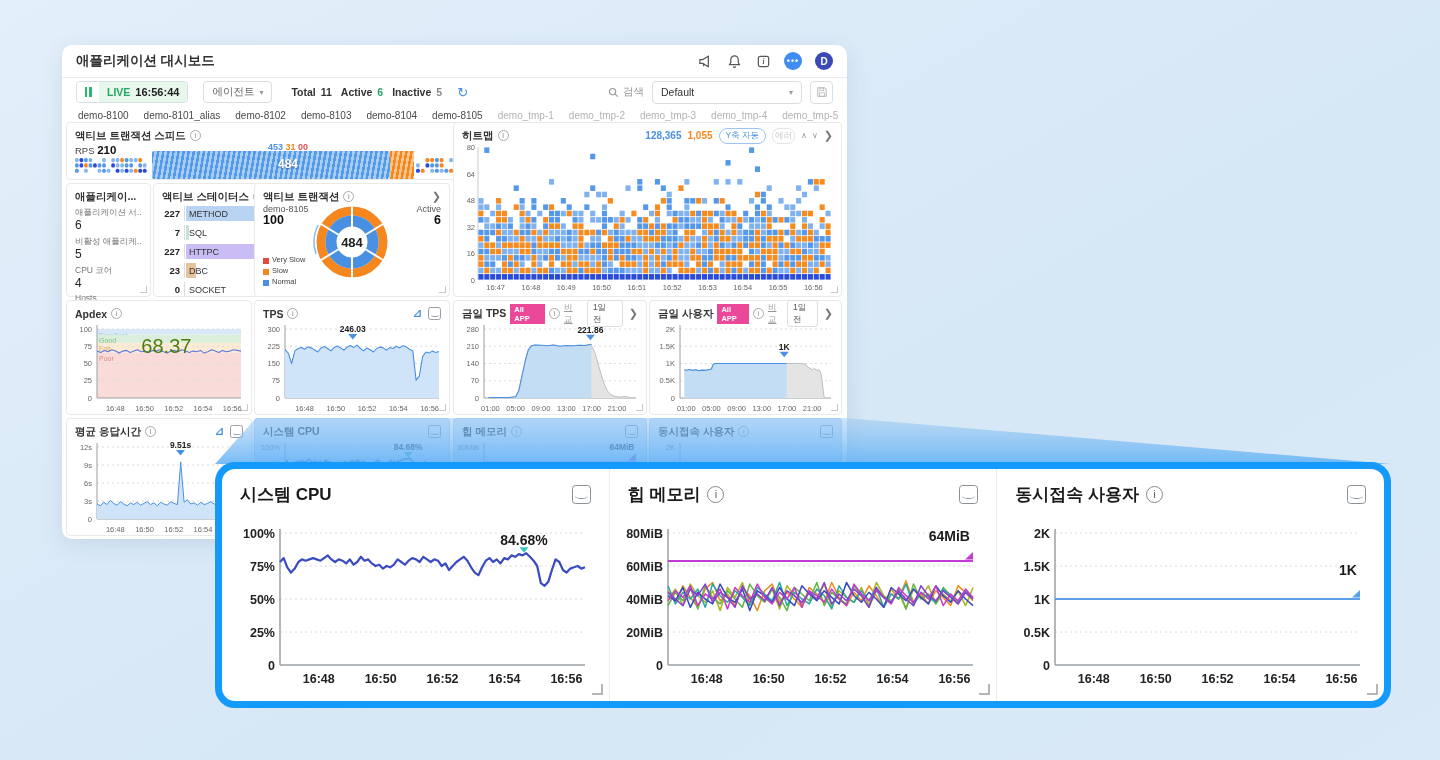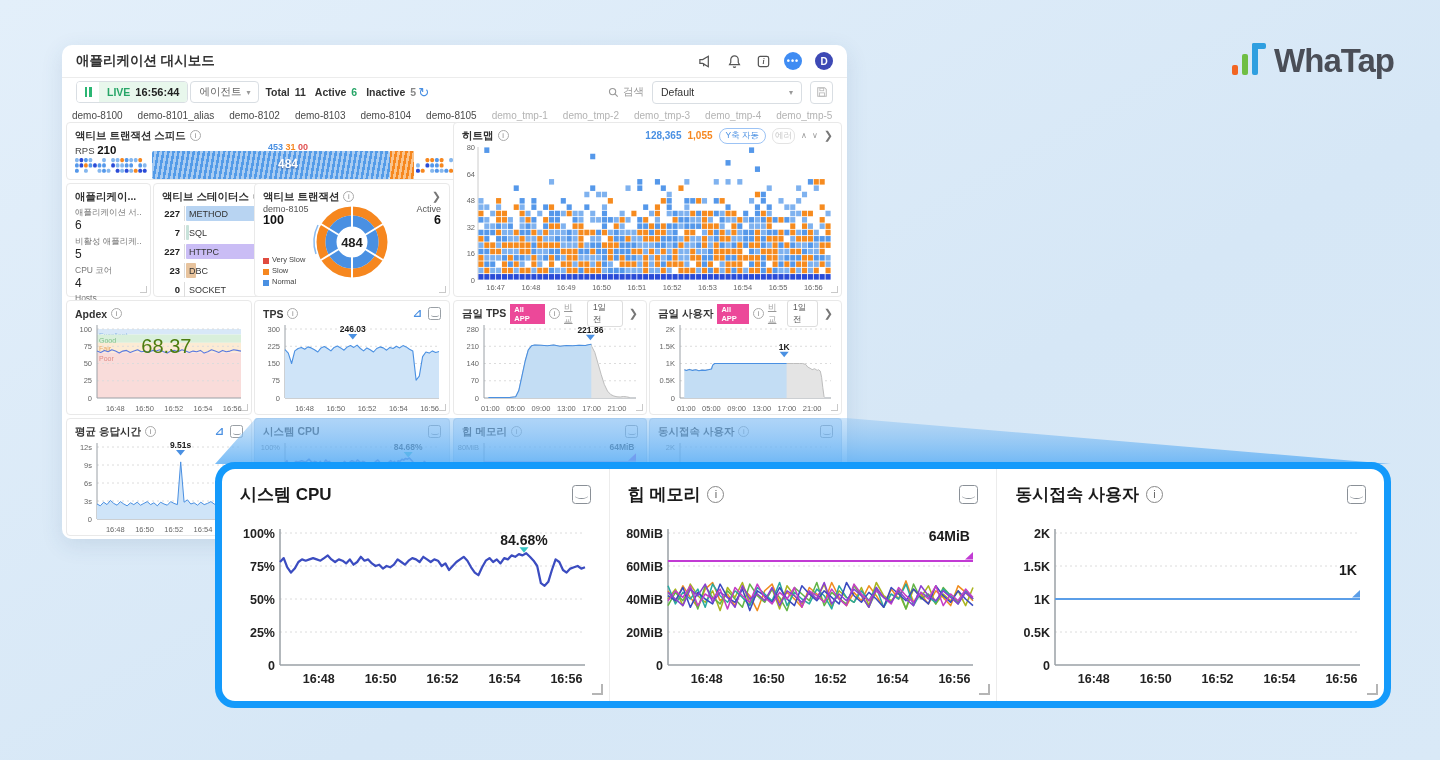--- a/index.html
+++ b/index.html
@@ -15,21 +15,21 @@
               display:flex; align-items:center; padding:0 14px; }
   .title { font-size:13.5px; font-weight:700; color:#333; }
   .tb-icons { margin-left:auto; display:flex; align-items:center; gap:13px; }
   .tb-ic { width:16px; height:16px; color:#555; display:flex; align-items:center; justify-content:center; }
   .bubble { width:18px; height:18px; border-radius:50%; background:#3f8cf3; color:#fff; font-size:9px;
             display:flex; align-items:center; justify-content:center; letter-spacing:1px; font-weight:700; }
   .avatar { width:18px; height:18px; border-radius:50%; background:#3d49b5; color:#fff; font-size:10px;
             font-weight:700; display:flex; align-items:center; justify-content:center; }
 
   .toolbar { position:absolute; left:0; top:33px; right:0; height:28px; display:flex; align-items:center;
-             padding:0 14px; gap:2px; }
+             padding:0 14px; gap:15px; }
   .live-group { display:flex; align-items:center; height:22px; border:1px solid #d9dee3; border-radius:4px; overflow:hidden; }
   .pause-seg { width:22px; height:100%; display:flex; align-items:center; justify-content:center; gap:2px; background:#fff; }
   .pause-seg i { display:block; width:2.5px; height:10px; background:#2bb673; }
   .live-seg { height:100%; background:#e8f7ec; display:flex; align-items:center; gap:5px; padding:0 8px; }
   .live-txt { font-size:10.5px; font-weight:700; color:#27a567; }
   .live-time { font-size:11px; font-weight:700; color:#222; }
   .agent-btn { height:22px; border:1px solid #d9dee3; border-radius:4px; background:#fff; font-size:10.5px;
                color:#666; display:flex; align-items:center; gap:5px; padding:0 8px; }
   .chev { font-size:8px; color:#999; }
   .counts { display:flex; align-items:center; gap:5px; font-size:10.5px; color:#333; margin-left:4px; }
@@ -39,21 +39,21 @@
   .refresh { color:#4a90e2; font-size:13px; }
   .toolbar-right { margin-left:auto; display:flex; align-items:center; gap:8px; }
   .search-lb { display:flex; align-items:center; gap:4px; font-size:10.5px; color:#999; }
   .dash-select { width:150px; height:23px; border:1px solid #d9dee3; border-radius:4px; font-size:10.5px; color:#333;
                  display:flex; align-items:center; padding:0 8px; }
   .dash-select .chev { margin-left:auto; }
   .save-btn { width:23px; height:23px; border:1px solid #d9dee3; border-radius:4px; display:flex;
               align-items:center; justify-content:center; color:#bbb; }
 
   .tabs { position:absolute; left:0; top:61px; right:0; height:18px; display:flex; align-items:center;
-          gap:15px; padding:0 10px; }
+          gap:15px; padding:0 16px; }
   .tab { font-size:10px; color:#4a4a4a; white-space:nowrap; }
   .tab.muted { color:#b3b3b3; }
 
   
   .widget { position:absolute; background:#fff; border:1px solid #e9e9e9; border-radius:4px; padding:5px 8px; }
   .widget::after { content:""; position:absolute; right:3px; bottom:3px; width:6px; height:6px;
                    border-right:1.5px solid #c9c9c9; border-bottom:1.5px solid #c9c9c9; }
   .w-head { display:flex; align-items:center; gap:4px; height:15px; }
   .w-title { font-size:10.5px; font-weight:700; color:#333; white-space:nowrap; }
   .info-ic { width:11px; height:11px; border:1px solid #aaa; border-radius:50%; color:#888; font-size:7.5px;
@@ -1521,22 +1521,13 @@
             <text x="334.395" y="169.5" font-size="12.5" fill="#222" text-anchor="middle" font-weight="600">16:56</text>
             <line x1="48" y1="16" x2="48" y2="152" stroke="#9aa0a6" stroke-width="1.5"></line>
             <line x1="48" y1="152" x2="353" y2="152" stroke="#9aa0a6" stroke-width="1.5"></line>
             <line x1="48" y1="86" x2="353" y2="86" stroke="#5b9ee8" stroke-width="2"></line>
             <path d="M353,77L353,84.5L345,84.5Z" fill="#5b9ee8"></path>
             <text x="349.95" y="62.22" font-size="14" font-weight="bold" fill="#1b1b1b" text-anchor="end">1K</text>
           </svg></div>
     </div>
   </div>
 
-  <div class="logo">
-    <span class="logo-bars">
-      <i class="lb1"></i>
-        <i class="lb2"></i>
-        <i class="lb3"></i>
-        <i class="lb4"></i>
-    </span>
-    <span class="logo-text">WhaTap</span>
-  </div>
 </div>
 
 </body></html>

